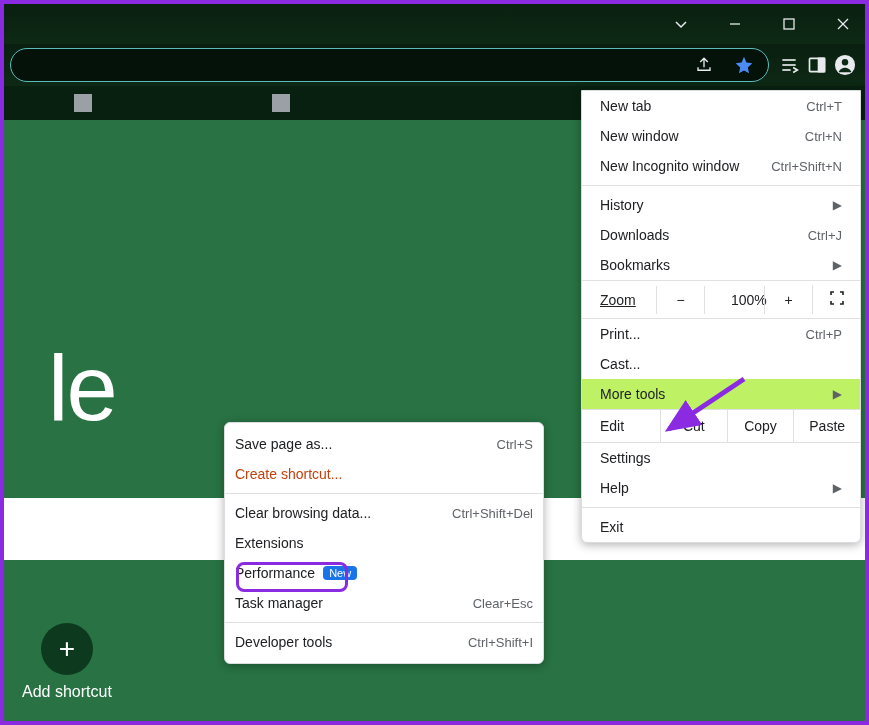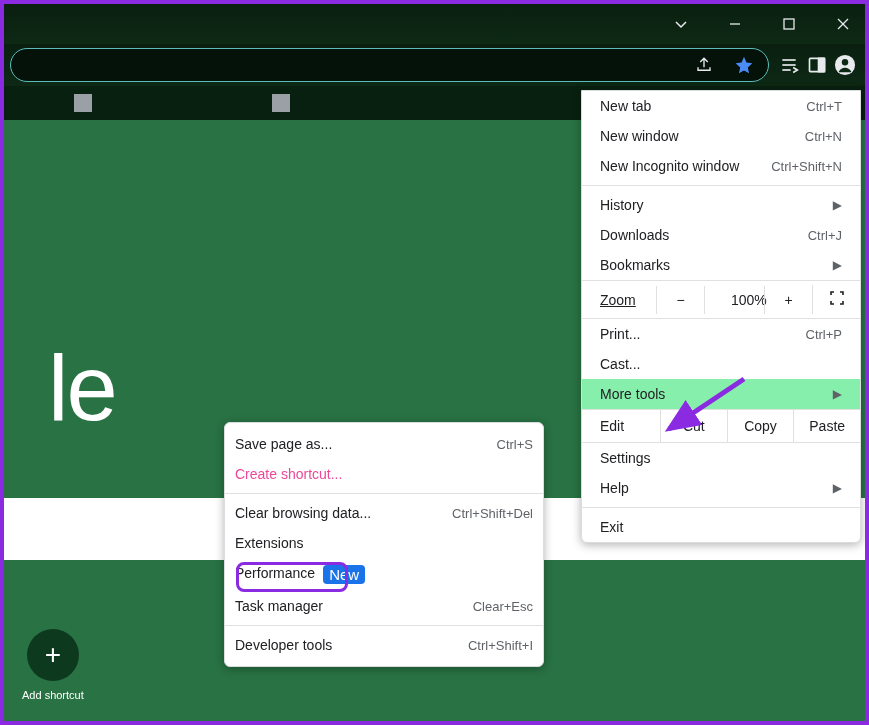--- a/index.html
+++ b/index.html
@@ -93,21 +93,21 @@
   .add-circle {
     width: 52px;
     height: 52px;
     border-radius: 50%;
     background: #0d3a1f;
     display:flex; align-items:center; justify-content:center;
     color:#fff; font-size:28px; font-weight:300;
     margin: 0 auto 8px;
     cursor:pointer;
   }
-  .add-label { color:#fff; font-size:11px; }
+  .add-label { color:#fff; font-size:16px; }
   
   
   .menu, .submenu {
     position: absolute;
     background: #fff;
     border: 1px solid #dadce0;
     box-shadow: 0 2px 10px rgba(0,0,0,0.3);
     font-size: 14px;
     color: #202124;
   }
@@ -117,21 +117,21 @@
     border-radius: 0 0 6px 6px;
   }
   .menu-item, .submenu-item {
     display: flex;
     align-items: center;
     justify-content: space-between;
     padding: 7px 18px;
     cursor: pointer;
     white-space: nowrap;
   }
-  .menu-item.highlighted { background: #86efac; text-align: center; }
+  .menu-item.highlighted { background: #bef264; text-align: center; }
   .menu-item .sc, .submenu-item .sc { color:#5f6368; font-size:13px; }
   .menu-sep, .submenu .menu-sep { height:1px; background:#e0e0e0; margin: 4px 0; }
   .submenu-chevron { color:#5f6368; font-size:12px; }
   
   
   .zoom-row { display:flex; align-items:center; padding: 4px 0 4px 18px; border-top:1px solid #e0e0e0; border-bottom:1px solid #e0e0e0;}
   .zoom-label { flex:1;text-decoration:underline; }
   .zoom-cell { width:48px; text-align:center; padding:6px 0; border-left:1px solid #e0e0e0; cursor:pointer;}
   .zoom-cell.wide{width:60px;padding-left:26px;}
   .fullscreen-icon { font-size:14px;}
@@ -142,26 +142,26 @@
   .edit-cell { flex:1; text-align:center; padding:8px 0; border-left:1px solid #e0e0e0; cursor:pointer;}
   
   
   .submenu {
     top: 418px; left: 220px;
     width: 320px;
     border-radius: 6px;
     padding: 6px 0;
   }
   .submenu-item { padding: 7px 10px; gap: 36px; }
-  .submenu-item.disabled { color:#ec4899; cursor:default;}
+  .submenu-item.disabled { color:#c2410c; cursor:default;}
   .badge-new {
-    background:#1a73e8; color:#fff; font-size:15px;
+    background:#1a73e8; color:#fff; font-size:11px;
     padding:1px 6px; border-radius:4px; margin-left:8px; font-weight:500;
   }
-  .item-label { display:flex; }
+  .item-label { display:flex; align-items:center;}
   
   
   .ring {
     position:absolute;
     border: 3px solid #8a2be2;
     border-radius: 8px;
     pointer-events:none;
   }
   .ring-ext { top: 558px; left: 232px; width:112px; height:30px;}
   

